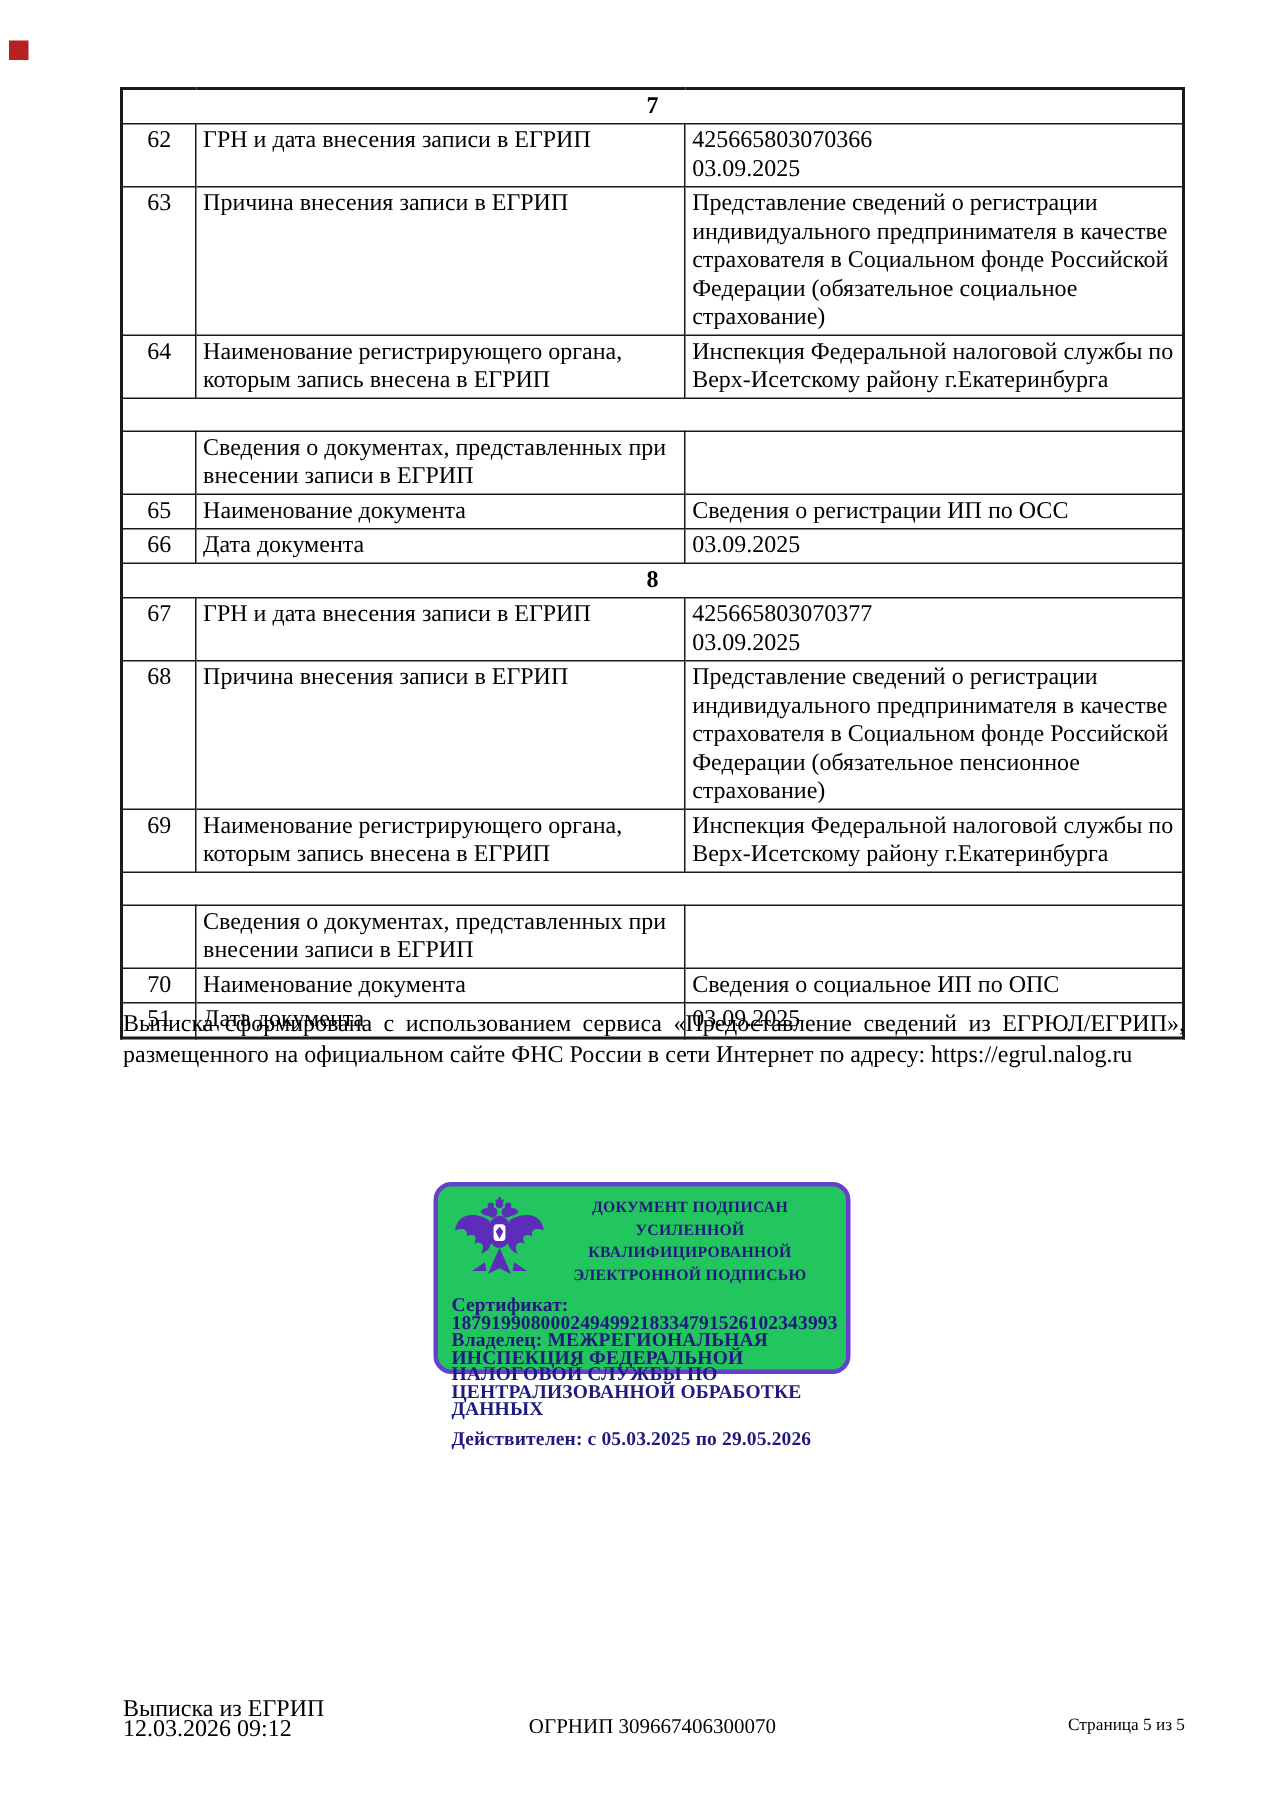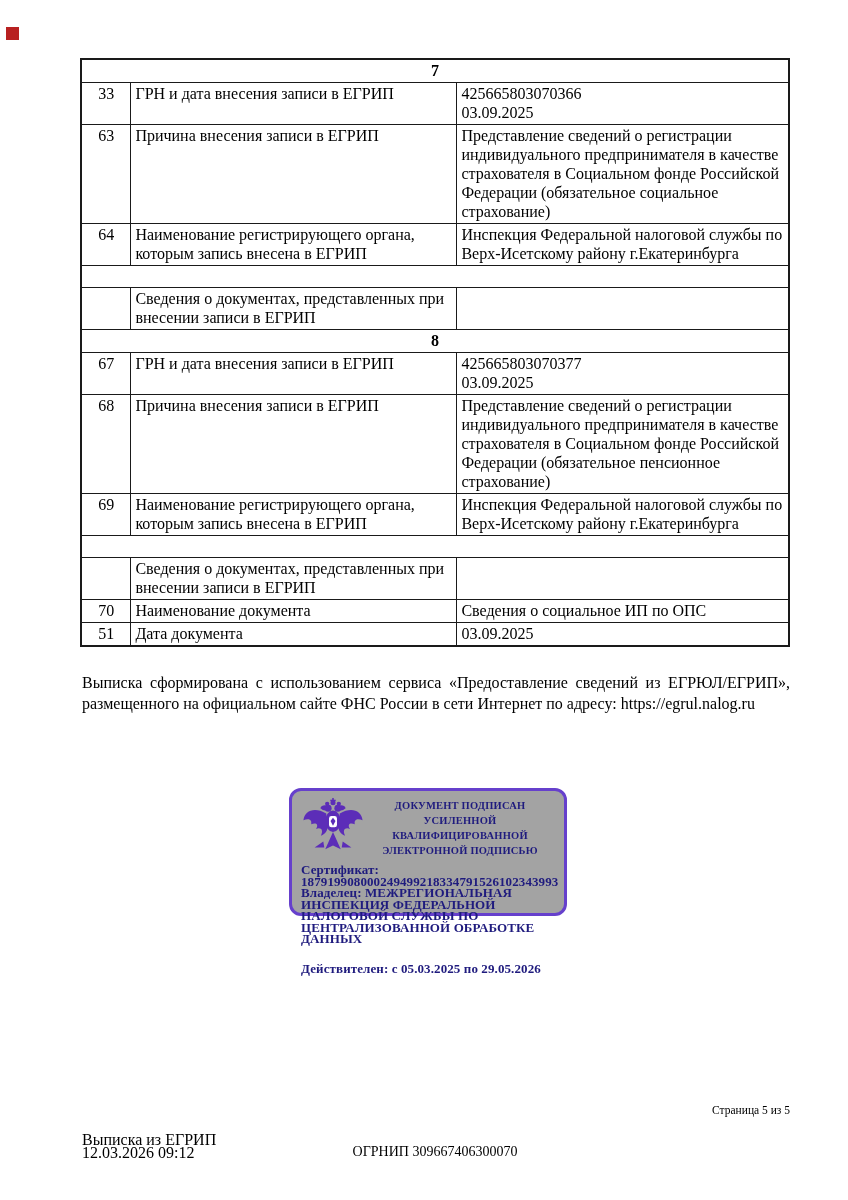--- a/index.html
+++ b/index.html
@@ -54,56 +54,56 @@
   }
   
   .stamp {
     position: absolute;
     left: 289px; top: 788px;
     width: 278px; height: 128px;
     border: 3px solid #6640cc;
     border-radius: 12px;
     color: #1f1b7e;
     padding: 6px 9px 4px 9px;
-    background: #a3a3a3;
+    background: #22c55e;
   }
   .stamp-top { display: flex; align-items: center; }
   .stamp-emblem { flex: 0 0 64px; height: 62px; }
   .stamp-title {
     flex: 1;
     text-align: center;
     font-weight: bold;
     font-size: 10.5px;
     line-height: 15px;
     letter-spacing: 0.2px;
   }
   .stamp-details {
     margin-top: 5px;
     font-weight: bold;
     font-size: 13px;
     line-height: 11.5px;
     letter-spacing: 0.1px;
   }
-  .stamp-validity { margin-top: 18px; }
+  .stamp-validity { margin-top: 8px; }
   
   .footer-left {
     position: absolute;
     left: 82px; top: 1133px;
     font-size: 16px; line-height: 13px;
   }
   .footer-center {
     position: absolute;
     left: 80px; top: 1144px;
     width: 710px;
     text-align: center;
     font-size: 14px;
   }
   .footer-right {
     position: absolute;
-    right: 58px; top: 1104px;
+    right: 58px; top: 1144px;
     font-size: 11.5px;
   }
 </style>
 </head>
 <body>
 
 <div class="page">
 
   <div class="red-marker" style="background: rgb(184, 33, 33);"></div>
 
@@ -112,21 +112,21 @@
       <col style="width:50px">
         <col style="width:327px">
         <col style="width:333px">
     </colgroup>
     <tbody>
         <tr class="section-header">
           <td colspan="3">7</td>
         </tr>
         <tr>
           <td class="cell-num">
-            <div>33</div>
+            <div>62</div>
           </td>
           <td class="cell-label">
             <div>ГРН и дата внесения записи в ЕГРИП</div>
           </td>
           <td class="cell-value">
             <div>425665803070366</div>
             <div>03.09.2025</div>
           </td>
         </tr>
         <tr>
@@ -153,20 +153,42 @@
         </tr>
         <tr class="spacer-row">
           <td colspan="3"></td>
         </tr>
         <tr>
           <td class="cell-num"></td>
           <td class="cell-label">
             <div>Сведения о документах, представленных при внесении записи в ЕГРИП</div>
           </td>
           <td class="cell-value"></td>
+        </tr>
+        <tr>
+          <td class="cell-num">
+            <div>65</div>
+          </td>
+          <td class="cell-label">
+            <div>Наименование документа</div>
+          </td>
+          <td class="cell-value">
+            <div>Сведения о регистрации ИП по ОСС</div>
+          </td>
+        </tr>
+        <tr>
+          <td class="cell-num">
+            <div>66</div>
+          </td>
+          <td class="cell-label">
+            <div>Дата документа</div>
+          </td>
+          <td class="cell-value">
+            <div>03.09.2025</div>
+          </td>
         </tr>
         <tr class="section-header">
           <td colspan="3">8</td>
         </tr>
         <tr>
           <td class="cell-num">
             <div>67</div>
           </td>
           <td class="cell-label">
             <div>ГРН и дата внесения записи в ЕГРИП</div>

